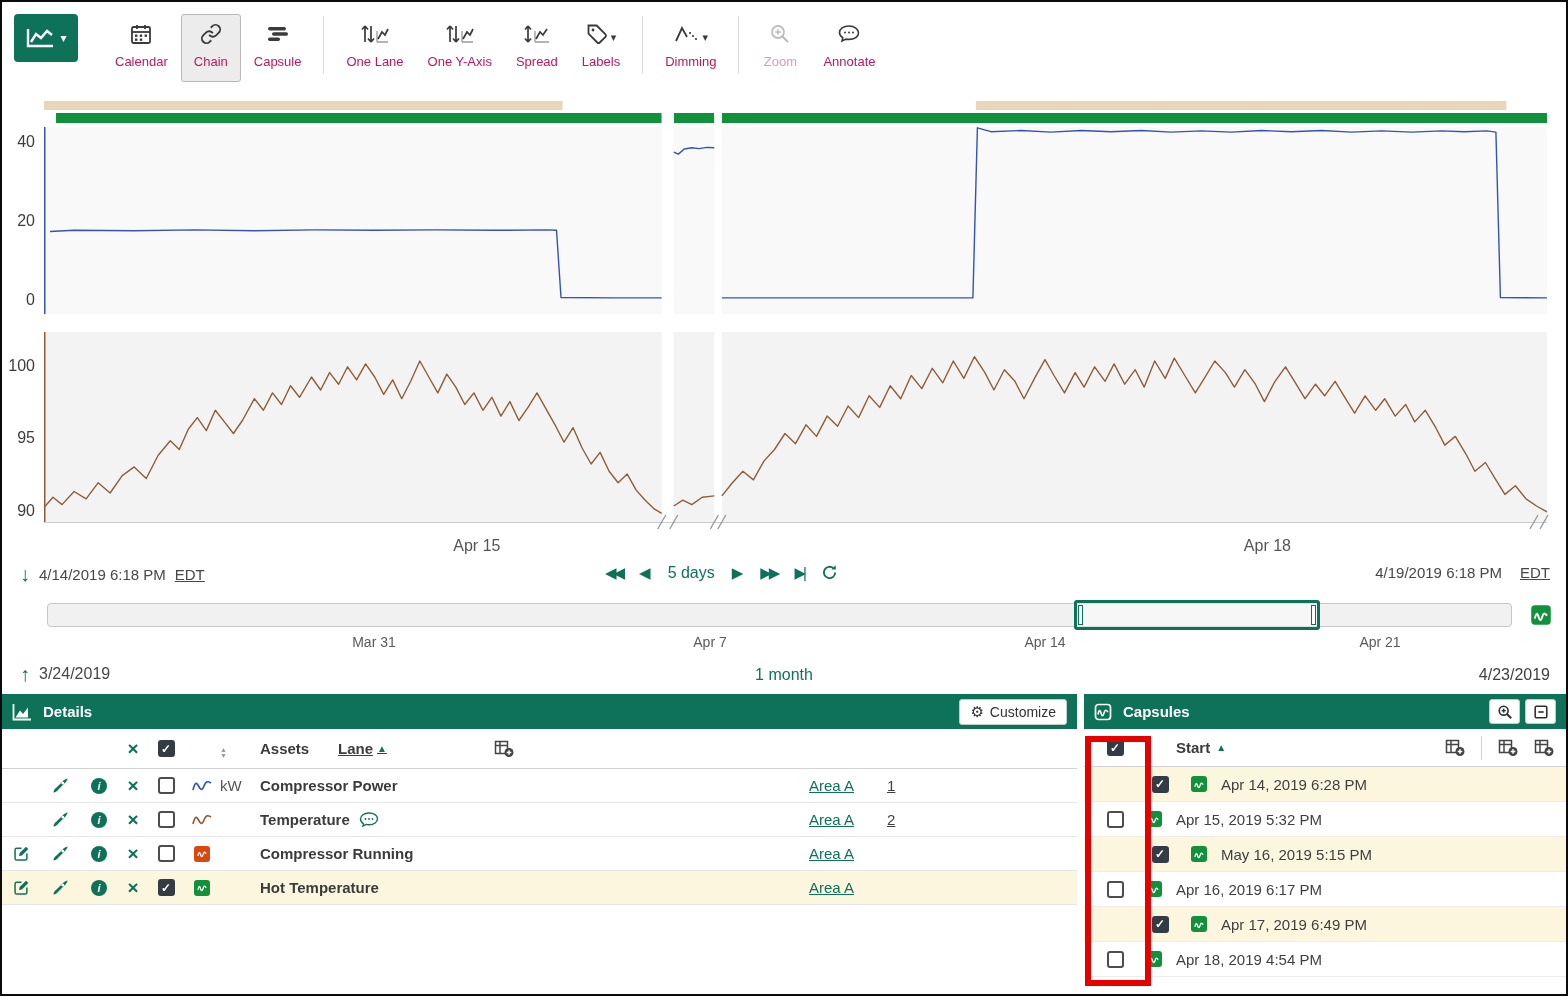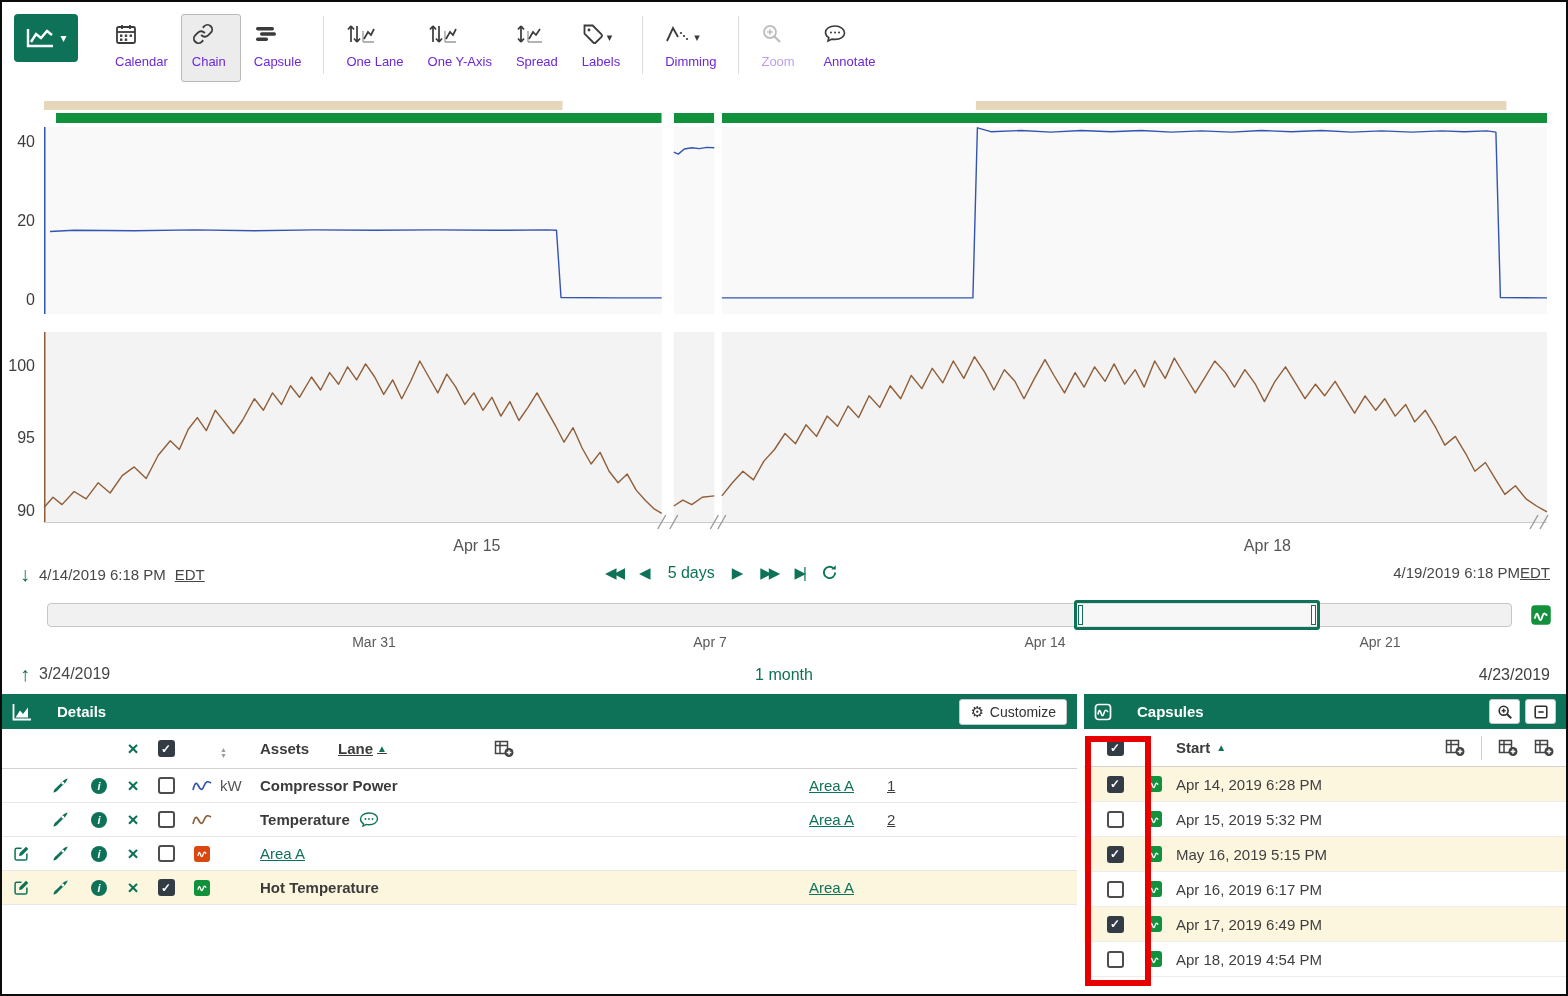--- a/index.html
+++ b/index.html
@@ -7,37 +7,37 @@
   #screen{position:relative;width:1568px;height:996px;background:#fff;border:2px solid #0b0b0b;
           font-family:"Liberation Sans",sans-serif;color:#3f3f3f;overflow:hidden;}
 
   
   .toolbar{position:absolute;top:0;left:0;right:0;height:90px;display:flex;align-items:flex-start;
            gap:2px;padding:12px 10px 0 12px;background:#fff;}
   .view-btn{width:64px;height:48px;background:var(--brand,#0e7258);border:none;border-radius:4px;
             display:flex;align-items:center;justify-content:center;gap:5px;margin-right:24px;cursor:pointer;}
   .view-btn .caret{color:#fff;font-size:12px;line-height:1;}
   .caret::after{content:"▾";}
-  .tb-btn{min-width:60px;height:68px;display:flex;flex-direction:column;align-items:flex-start;
+  .tb-btn{min-width:60px;height:68px;display:flex;flex-direction:column;align-items:center;
           padding:6px 10px 0;background:transparent;border:1px solid transparent;border-radius:3px;
-          font-size:13px;color:#6d28d9;gap:7px;cursor:pointer;font-family:inherit;}
+          font-size:13px;color:#be185d;gap:7px;cursor:pointer;font-family:inherit;}
   .tb-btn .tb-ico{height:26px;display:flex;align-items:center;gap:3px;color:#3a3a3a;}
   .tb-btn.active{background:#ececec;border-color:#b9b9b9;}
   .tb-btn.disabled{opacity:.45;cursor:default;}
   .tb-sep{width:1px;height:58px;background:#dcdcdc;margin:2px 9px 0;}
   .tb-caret{font-size:11px;color:#3a3a3a;align-self:flex-end;margin-bottom:3px;}
 
   
   .chart-region{position:absolute;top:90px;left:0;width:1568px;height:470px;}
   #chart-svg{display:block;}
 
   
   .timenav{position:absolute;top:560px;left:0;right:0;height:30px;font-size:15px;}
   .tn-left{position:absolute;left:18px;top:2px;display:flex;align-items:center;gap:9px;}
-  .tn-right{position:absolute;right:16px;top:2px;display:flex;align-items:center;gap:0;}
+  .tn-right{position:absolute;right:16px;top:2px;display:flex;align-items:center;gap:18px;}
   .g-arrow{color:var(--brand,#0e7258);font-size:20px;font-weight:bold;background:none;border:none;cursor:pointer;line-height:1;}
   .tn-date{color:#474747;text-decoration:none;cursor:pointer;}
   .tz-link{color:#474747;text-decoration:underline;cursor:pointer;}
   .tn-center{position:absolute;left:603px;top:2px;display:flex;align-items:center;gap:17px;}
   .tn-center button{background:none;border:none;color:var(--brand,#0e7258);font-size:15px;cursor:pointer;
                     font-family:inherit;display:flex;align-items:center;line-height:1;}
   .tight{letter-spacing:-3px;}
   .tn-dur{font-size:16px !important;}
 
   
@@ -56,21 +56,21 @@
   .rr-left{position:absolute;left:18px;top:2px;display:flex;align-items:center;gap:9px;color:#3f3f3f;}
   .rr-center{position:absolute;left:50%;transform:translateX(-50%);top:4px;color:var(--brand,#0e7258);}
   .rr-right{position:absolute;right:16px;top:4px;color:#3f3f3f;}
 
   
   .panels{position:absolute;top:692px;left:0;right:0;bottom:0;display:flex;gap:7px;}
   .panel{background:#fff;display:flex;flex-direction:column;}
   .details{width:1075px;flex:none;}
   .capsules{flex:1;}
   .panel-hd{height:35px;background:var(--brand,#0e7258);color:#fff;display:flex;align-items:center;
-            padding:12px 10px;gap:25px;font-size:15px;font-weight:bold;flex:none;}
+            padding:12px 10px;gap:11px;font-size:15px;font-weight:bold;flex:none;}
   .customize-btn{margin-left:auto;background:#fff;border:1px solid #c9c9c9;border-radius:3px;height:26px;
                  padding:0 10px;display:flex;align-items:center;gap:6px;font-size:14px;color:#333;
                  font-weight:normal;cursor:pointer;font-family:inherit;}
   .gear-glyph{font-size:15px;line-height:1;}
   .hd-btns{margin-left:auto;display:flex;gap:5px;}
   .hd-btn{width:31px;height:25px;background:#fff;border:1px solid #c9c9c9;border-radius:3px;
           display:flex;align-items:center;justify-content:center;color:#2f2f2f;cursor:pointer;}
 
   
   .dt-head,.dt-row{display:flex;align-items:center;font-size:15px;border-bottom:1px solid #e6e6e6;flex:none;}
@@ -88,21 +88,21 @@
   .c-assets{width:78px;}
   .c-lane{width:72px;display:flex;align-items:center;gap:4px;text-decoration:underline;}
   .c-tail{width:118px;display:flex;justify-content:flex-end;padding-right:14px;color:#444;}
   .hdr-b{font-weight:bold;color:#3b3b3b;}
   a.asset{color:var(--brand,#0e7258);text-decoration:underline;cursor:pointer;}
 
   
   .kp-head,.kp-row{display:flex;align-items:center;font-size:15px;flex:none;}
   .kp-head{height:38px;border-bottom:1px solid #d2d2d2;}
   .kp-row{height:35px;border-bottom:1px solid #ededed;}
-  .kp-row.hl{background:var(--cream,#fcf6df);}
+  .kp-row.hl{background:var(--cream,#fcf6df);padding-left:45px;}
   .k-cb{width:62px;display:flex;justify-content:center;}
   .k-icon{width:30px;display:flex;align-items:center;}
   .k-start{flex:1;display:flex;align-items:center;gap:6px;color:#3f3f3f;}
   .k-actions{display:flex;align-items:center;gap:16px;padding-right:12px;color:#444;}
   .vdiv{width:1px;height:24px;background:#cfcfcf;}
 
   
   .cb{width:17px;height:17px;border:2px solid #4d4d4d;border-radius:3px;background:#fff;display:flex;
       align-items:center;justify-content:center;cursor:pointer;}
   .cb.checked{background:#333c45;border-color:#333c45;}
@@ -507,20 +507,23 @@
             <span class="cb"></span>
           </span>
         <span class="c-icon">
             <span class="capsule-icon" style="background: rgb(217, 72, 15);">
               <svg width="13" height="13" viewBox="0 0 14 14">
                 <path d="M2 9.5c1-4.5 1.8-4.5 2.8-1.5s1.8 3 2.8 0 1.8-3 3.4-.8" stroke="#fff" stroke-width="1.4" fill="none"></path>
               </svg>
             </span>
           </span>
         <span class="c-unit"></span>
+        <span class="c-name">
+            <b>Compressor Running</b>
+          </span>
         <span class="c-assets"><a class="asset">Area A</a></span>
         <span class="c-lane"></span>
         <span class="c-tail"></span>
       </div>
 
       <div class="dt-row hl">
         <span class="c-edit">
             <span class="edit-ic">
               <svg width="17" height="17" viewBox="0 0 18 18">
                 <path d="M9 3.5H4A1.8 1.8 0 0 0 2.2 5.3v8.9A1.8 1.8 0 0 0 4 16h8.9a1.8 1.8 0 0 0 1.8-1.8V9" fill="none" stroke="currentColor" stroke-width="1.6"></path>

